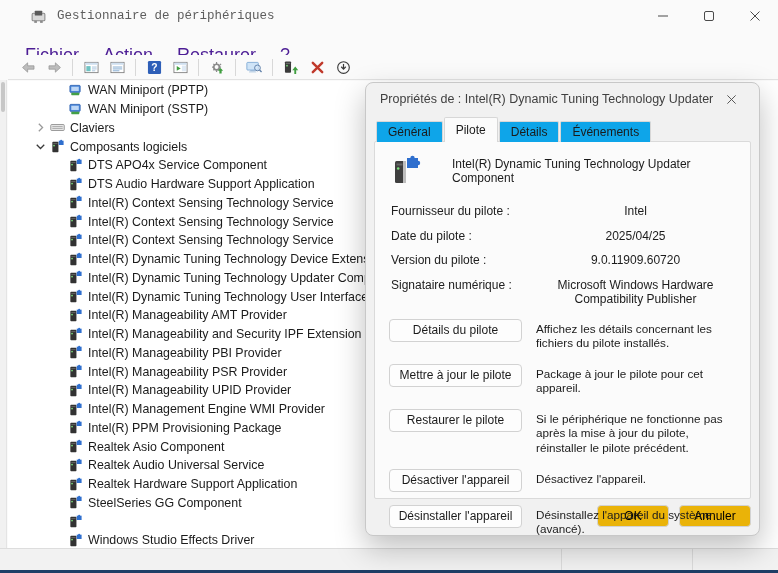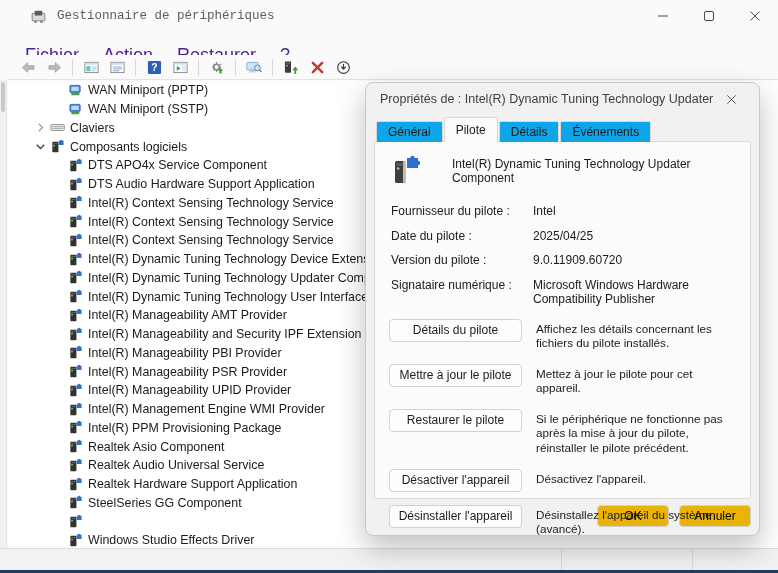--- a/index.html
+++ b/index.html
@@ -57,21 +57,21 @@
 
   .page { position:absolute; left:8px; right:8px; top:58px; height:358px; background:#fbfbfb; border:1px solid #dadada; border-radius:2px; z-index:1; padding:12px 12px 0 12px; }
 
   .dev-header { display:flex; align-items:center; gap:29px; margin-bottom:16px; margin-left:2px; }
   .dev-header .dev-icon { width:34px; height:34px; flex:none; }
   .dev-name { font-size:12px; }
 
   .fields { margin-left:4px; }
   .field-row { display:flex; margin-bottom:10px; }
   .field-label { width:142px; font-size:12px; color:#202020; flex:none; }
-  .field-value { font-size:12px; width:232px; line-height:14.5px; }
+  .field-value { font-size:12px; width:232px; line-height:14.5px;text-align:center; }
 
   .actions { margin-top:12px; margin-left:2px; }
   .action-row { display:flex; margin-bottom:13px; }
   .act-btn { width:133px; height:23px; flex:none; background:#fdfdfd; border:1px solid #d2d2d2; border-radius:4px; font-size:12px; font-family:"Liberation Sans",sans-serif; color:#1b1b1b; display:flex; align-items:center; justify-content:center; }
   .act-desc { margin-left:14px; width:238px; font-size:11.7px; line-height:14.6px; color:#1b1b1b; padding-top:3px; }
 
   .dlg-footer-btn { position:absolute; bottom:8px; height:22px; background:#eab308; border:1px solid #d2d2d2; border-radius:4px; font-size:12px; font-family:"Liberation Sans",sans-serif; display:flex; align-items:center; justify-content:center; }
   .btn-ok { right:90px; width:72px; }
   .btn-cancel { right:8px; width:72px; }
 
@@ -631,21 +631,21 @@
           </div>
         </div>
 
       <div class="actions" id="actions">
           <div class="action-row">
             <button class="act-btn">Détails du pilote</button>
             <span class="act-desc">Affichez les détails concernant les fichiers du pilote installés.</span>
           </div>
           <div class="action-row">
             <button class="act-btn">Mettre à jour le pilote</button>
-            <span class="act-desc">Mettez à jour le pilote pour cet appareil.</span>
+            <span class="act-desc">Package à jour le pilote pour cet appareil.</span>
           </div>
           <div class="action-row">
             <button class="act-btn">Restaurer le pilote</button>
             <span class="act-desc">Si le périphérique ne fonctionne pas après la mise à jour du pilote, réinstaller le pilote précédent.</span>
           </div>
           <div class="action-row">
             <button class="act-btn">Désactiver l'appareil</button>
             <span class="act-desc">Désactivez l'appareil.</span>
           </div>
           <div class="action-row">

